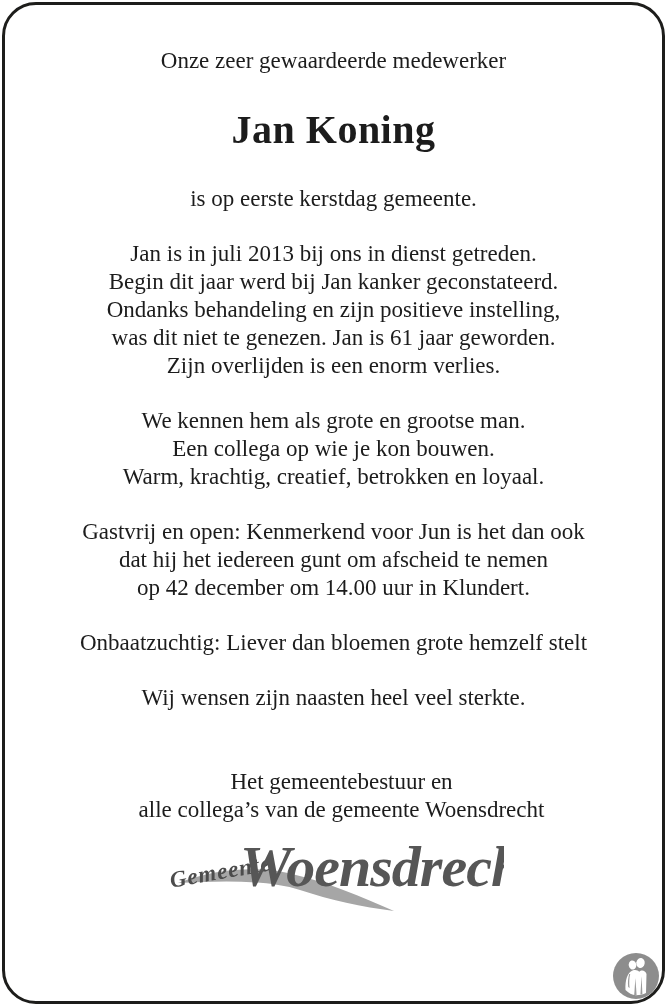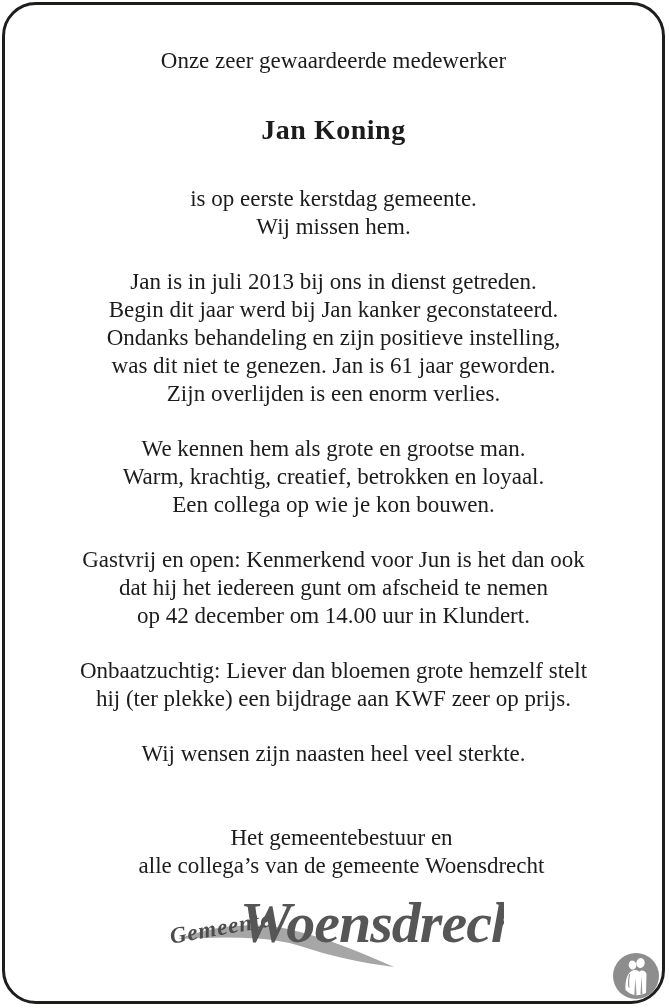--- a/index.html
+++ b/index.html
@@ -32,21 +32,21 @@
     color: #1c1c1c;
     font-size: 23px;
     line-height: 28px;
   }
   .intro {
     margin: 0;
     padding-top: 42px;
   }
   .name {
     margin: 36px 0 0 0;
-    font-size: 28px;
+    font-size: 40px;
     line-height: 38px;
     font-weight: 700;
     letter-spacing: 0.5px;
   }
   .para {
     margin: 27px 0 0 0;
   }
   .para.first {
     margin-top: 36px;
   }
@@ -96,46 +96,44 @@
 <div class="page">
   <div class="card">
     <div class="content">
 
       <p class="intro">Onze zeer gewaardeerde medewerker</p>
 
       <h1 class="name">Jan Koning</h1>
 
       <p class="para first">
         <span class="ln">is op eerste kerstdag gemeente.</span>
-        <span class="ln">Wij missen hem.</span>
       </p>
 
       <p class="para">
         <span class="ln">Jan is in juli 2013 bij ons in dienst getreden.</span>
         <span class="ln">Begin dit jaar werd bij Jan kanker geconstateerd.</span>
         <span class="ln">Ondanks behandeling en zijn positieve instelling,</span>
         <span class="ln">was dit niet te genezen. Jan is 61 jaar geworden.</span>
         <span class="ln">Zijn overlijden is een enorm verlies.</span>
       </p>
 
       <p class="para">
         <span class="ln">We kennen hem als grote en grootse man.</span>
+        <span class="ln">Een collega op wie je kon bouwen.</span>
         <span class="ln">Warm, krachtig, creatief, betrokken en loyaal.</span>
-        <span class="ln">Een collega op wie je kon bouwen.</span>
       </p>
 
       <p class="para">
         <span class="ln">Gastvrij en open: Kenmerkend voor Jun is het dan ook</span>
         <span class="ln">dat hij het iedereen gunt om afscheid te nemen</span>
         <span class="ln">op 42 december om 14.00 uur in Klundert.</span>
       </p>
 
       <p class="para">
         <span class="ln">Onbaatzuchtig: Liever dan bloemen grote hemzelf stelt</span>
-        <span class="ln">hij (ter plekke) een bijdrage aan KWF zeer op prijs.</span>
       </p>
 
       <p class="para">
         <span class="ln">Wij wensen zijn naasten heel veel sterkte.</span>
       </p>
 
       <p class="para signature">
         <span class="ln">Het gemeentebestuur en</span>
         <span class="ln">alle collega’s van de gemeente Woensdrecht</span>
       </p>

